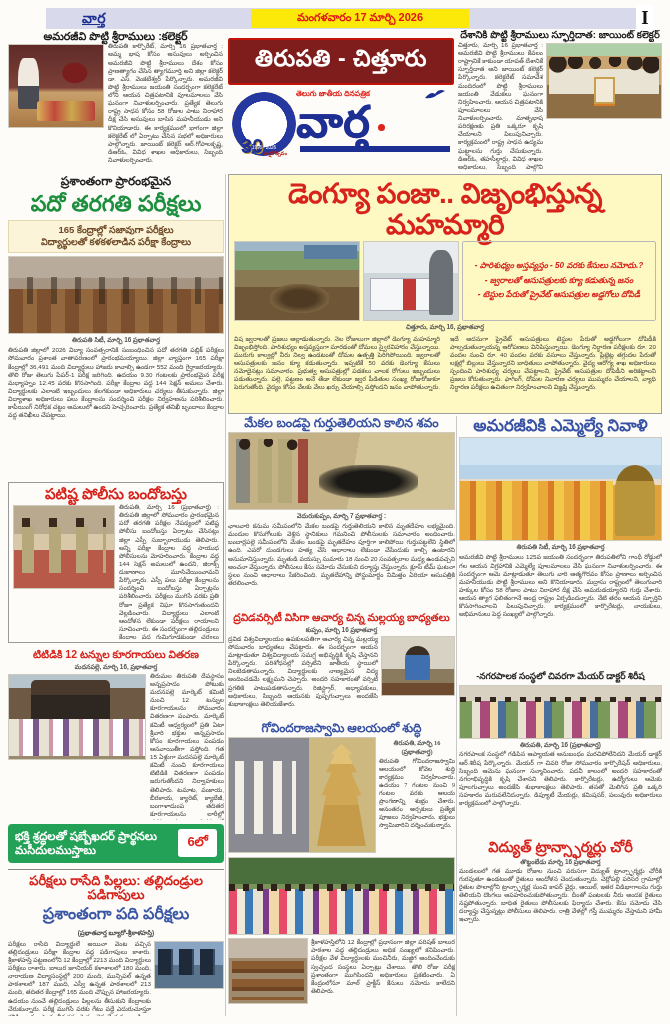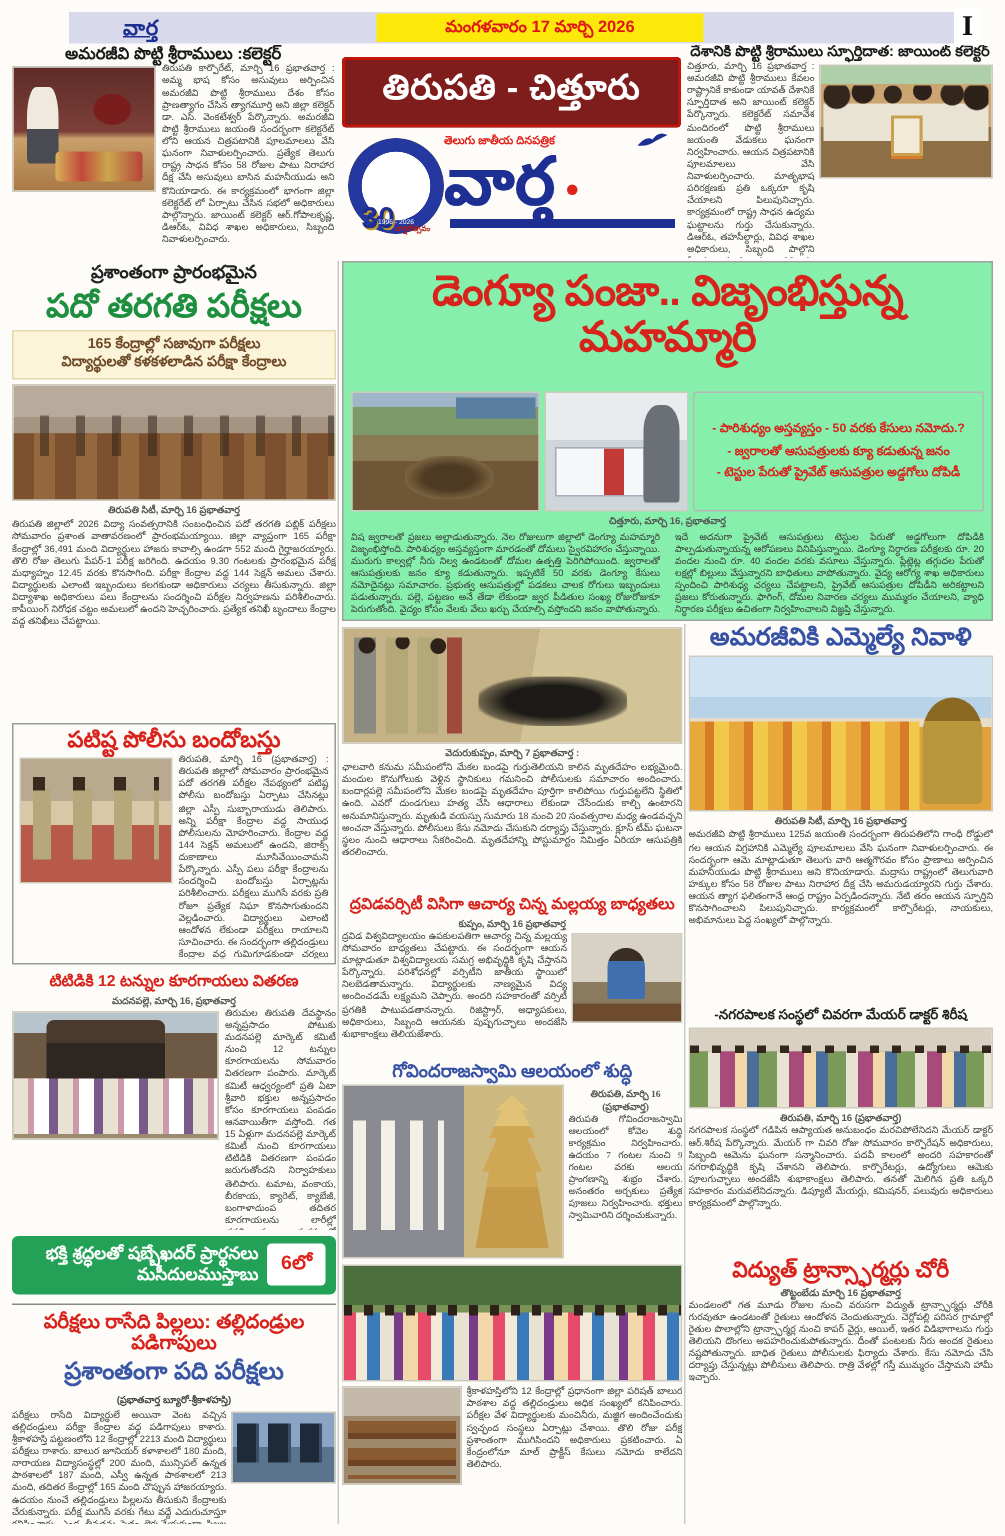--- a/index.html
+++ b/index.html
@@ -142,23 +142,23 @@
       text-shadow:1px 0 0 #1d2f93; position:relative; display:inline-block; }
   .vaartha-dot { position:absolute; right:-8px; bottom:6px; width:7px; height:7px; border-radius:50%; background:#e0231a; }
   .vaartha-bar { height:6px; background:#1d2f93; width:150px; margin:1px auto 0; }
 
   .art-topright { position:absolute; left:458px; top:30px; width:204px; height:142px; overflow:hidden; }
   .art-topright .hl { font-size:9.8px; color:#1a1a1a; }
   .art-topright .ph { float:right; width:116px; height:76px; margin:2px 0 1px 3px; }
 
   
   .dengue { position:absolute; left:228px; top:174px; width:434px; height:240px; border:1px solid #a0a0a0;
-      background:#86efac; padding:3px 5px; }
+      background:#fef9c3; padding:3px 5px; }
   .dengue .hl { font-size:28px; letter-spacing:-.5px; }
-  .deng-row { display:flex; gap:3px; margin-top:20px; }
+  .deng-row { display:flex; gap:3px; margin-top:0;font-style:italic; }
   .deng-row .ph-drain { width:126px; height:80px; }
   .deng-row .ph-hospital { width:96px; height:80px; }
   .bullets { flex:1; border:1px solid #b8b8b8; border-radius:2px; display:flex; flex-direction:column;
       justify-content:center; gap:4px; padding:2px 5px; }
   .bullet { color:#d8231c; font-weight:bold; font-size:8.2px; text-align:center; line-height:1.25; }
   .deng-body { margin-top:3px; column-count:2; column-gap:10px; height:104px; font-size:6.25px;
       line-height:1.3; color:#3b3b3b; text-align:justify; overflow:hidden; }
 
   
   .leftcol { position:absolute; left:8px; top:172px; width:216px; bottom:8px; overflow:hidden; }
@@ -173,21 +173,21 @@
   .police-box .hl { font-size:15px; }
   .police-box .ph { float:left; width:102px; height:84px; margin:2px 4px 1px 0; }
   .body-police { height:136px; }
 
   .ttd { margin-top:6px; }
   .ttd .hl { font-size:10.5px; }
   .ttd .ph { float:left; width:138px; height:86px; margin:2px 4px 1px 0; }
   .body-ttd { height:148px; }
 
   .promo { margin-top:4px; background:#23a257; border-radius:4px; padding:5px 7px; display:flex; align-items:center; gap:6px; }
-  .promo-text { flex:1; color:#fff; font-weight:bold; font-size:11.5px; line-height:1.25;text-align:right; }
+  .promo-text { flex:1; color:#fff; font-weight:bold; font-size:11.5px; line-height:1.25; }
   .promo-ref { background:#fff; border-radius:3px; color:#e0231a; font-weight:bold; font-size:13px; padding:5px 9px; flex:none; }
 
   .divider { border-top:1px solid #888; margin:6px 0 4px; }
   .parents .hl { font-size:13px; }
   .parents .sub { font-size:16px; font-weight:bold; color:#3a57a5; text-align:center; margin-top:2px; }
   .byline { font-size:6.4px; font-weight:bold; color:#444; text-align:center; margin:2px 0; }
   .parents .ph { float:right; width:70px; height:48px; margin:1px 0 1px 3px; }
 
   
   .centercol { position:absolute; left:228px; top:416px; width:227px; bottom:8px; overflow:hidden; }
@@ -327,20 +327,21 @@
       <div class="hl red">పరీక్షలు రాసేది పిల్లలు: తల్లిదండ్రుల పడిగాపులు</div>
       <div class="sub">ప్రశాంతంగా పది పరీక్షలు</div>
       <div class="byline">(ప్రభాతవార్త బ్యూరో-శ్రీకాళహస్తి)</div>
       <div class="ph ph-computers"></div>
       <div class="body">పరీక్షలు రాసేది విద్యార్థులే అయినా వెంట వచ్చిన తల్లిదండ్రులు పరీక్షా కేంద్రాల వద్ద పడిగాపులు కాశారు. శ్రీకాళహస్తి పట్టణంలోని 12 కేంద్రాల్లో 2213 మంది విద్యార్థులు పరీక్షలు రాశారు. బాలుర జూనియర్ కళాశాలలో 180 మంది, నారాయణ విద్యాసంస్థల్లో 200 మంది, మున్సిపల్ ఉన్నత పాఠశాలలో 187 మంది, ఎస్వీ ఉన్నత పాఠశాలలో 213 మంది, తదితర కేంద్రాల్లో 165 మంది చొప్పున హాజరయ్యారు. ఉదయం నుంచే తల్లిదండ్రులు పిల్లలను తీసుకుని కేంద్రాలకు చేరుకున్నారు. పరీక్ష ముగిసే వరకు గేటు వద్దే ఎదురుచూస్తూ కనిపించారు. ఎండ తీవ్రతను సైతం లెక్కచేయకుండా పిల్లల కోసం వేచి ఉన్నారు. తొలి పరీక్ష సజావుగా జరిగిందని విద్యార్థులు తెలిపారు.</div>
     </article>
   </div>
 
   <div class="centercol">
     <article>
+      <div class="hl blue hl-burnt">మేకల బండపై గుర్తుతెలియని కాలిన శవం</div>
       <div class="ph ph-burnt"></div>
       <div class="dateline">వెదురుకుప్పం, మార్చి 7 ప్రభాతవార్త :</div>
       <div class="body body-burnt">ఛాలవారి కనుమ సమీపంలోని మేకల బండపై గుర్తుతెలియని కాలిన మృతదేహం లభ్యమైంది. మందుల కొనుగోలుకు వెళ్లిన స్థానికులు గమనించి పోలీసులకు సమాచారం అందించారు. బందార్లపల్లె సమీపంలోని మేకల బండపై మృతదేహం పూర్తిగా కాలిపోయి గుర్తుపట్టలేని స్థితిలో ఉంది. ఎవరో దుండగులు హత్య చేసి ఆధారాలు లేకుండా చేసేందుకు కాల్చి ఉంటారని అనుమానిస్తున్నారు. మృతుడి వయస్సు సుమారు 18 నుంచి 20 సంవత్సరాల మధ్య ఉండవచ్చని అంచనా వేస్తున్నారు. పోలీసులు కేసు నమోదు చేసుకుని దర్యాప్తు చేస్తున్నారు. క్లూస్ టీమ్ ఘటనా స్థలం నుంచి ఆధారాలు సేకరించింది. మృతదేహాన్ని పోస్టుమార్టం నిమిత్తం ఏరియా ఆసుపత్రికి తరలించారు.</div>
     </article>
 
     <article class="vc">
       <div class="hl red">ద్రవిడవర్సిటీ విసిగా ఆచార్య చిన్న మల్లయ్య బాధ్యతలు</div>
       <div class="dateline">కుప్పం, మార్చి 16 ప్రభాతవార్త</div>
       <div class="ph ph-vc"></div>
       <div class="body body-vc">ద్రవిడ విశ్వవిద్యాలయం ఉపకులపతిగా ఆచార్య చిన్న మల్లయ్య సోమవారం బాధ్యతలు చేపట్టారు. ఈ సందర్భంగా ఆయన మాట్లాడుతూ విశ్వవిద్యాలయ సమగ్ర అభివృద్ధికి కృషి చేస్తానని పేర్కొన్నారు. పరిశోధనల్లో వర్సిటీని జాతీయ స్థాయిలో నిలబెడతామన్నారు. విద్యార్థులకు నాణ్యమైన విద్య అందించడమే లక్ష్యమని చెప్పారు. అందరి సహకారంతో వర్సిటీ ప్రగతికి పాటుపడతానన్నారు. రిజిస్ట్రార్, అధ్యాపకులు, అధికారులు, సిబ్బంది ఆయనకు పుష్పగుచ్ఛాలు అందజేసి శుభాకాంక్షలు తెలియజేశారు.</div>

